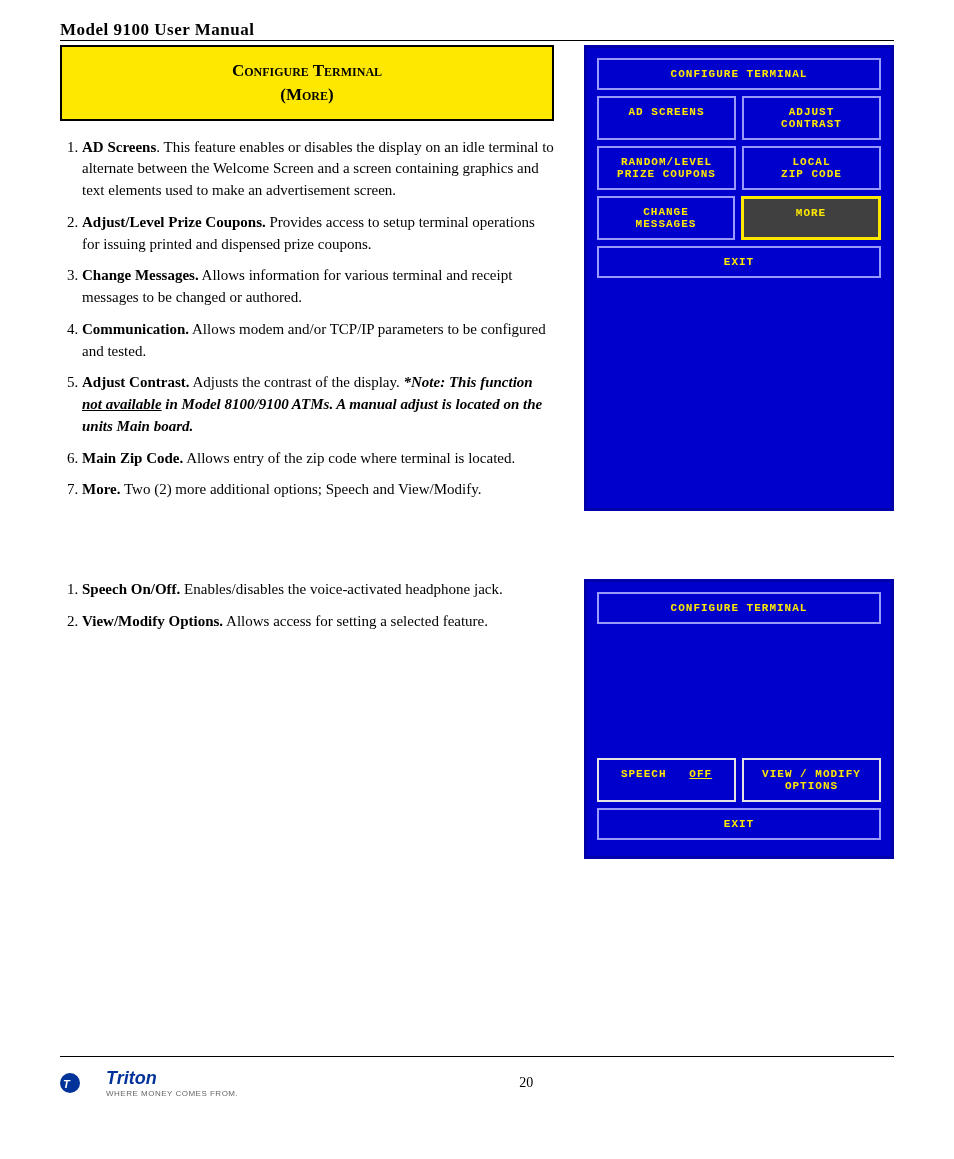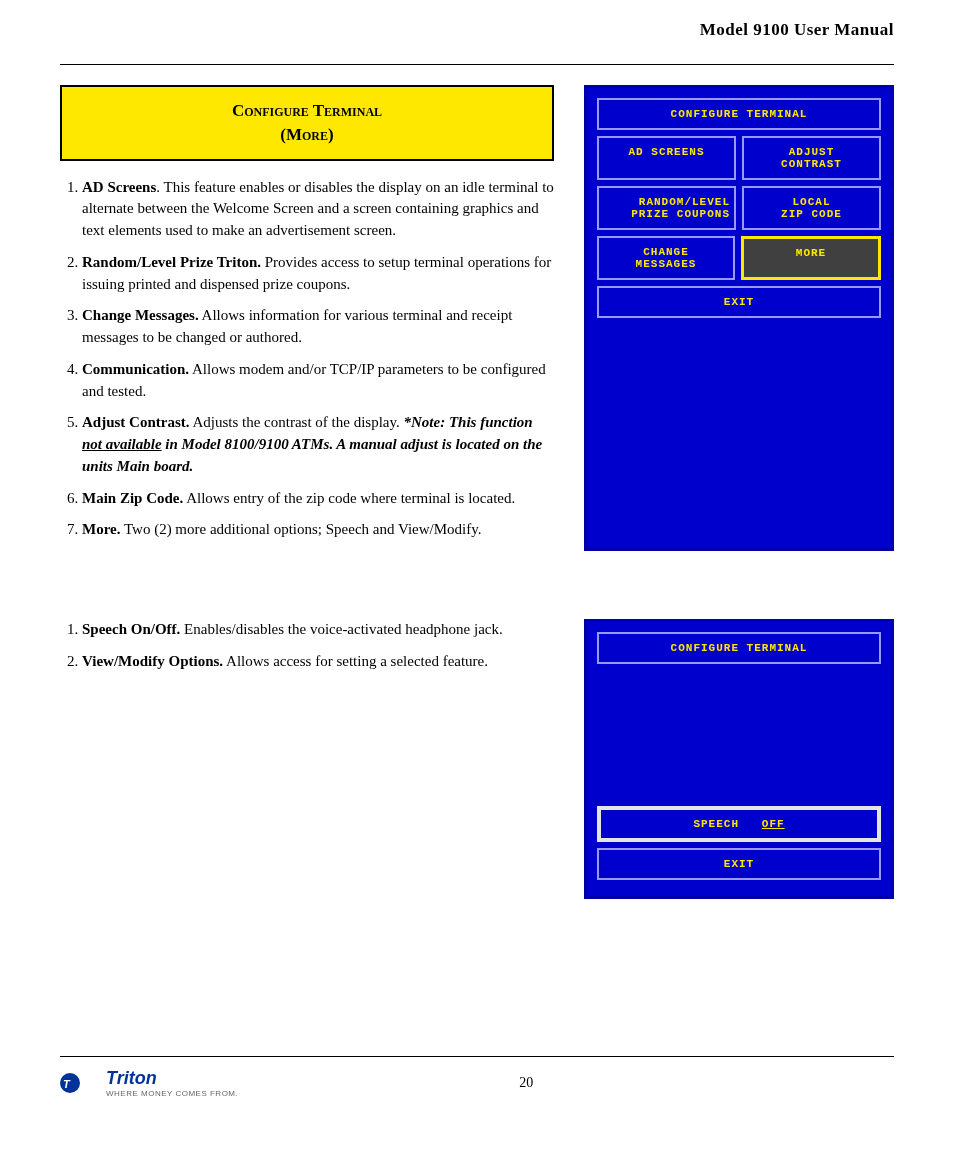--- a/index.html
+++ b/index.html
@@ -16,24 +16,24 @@
     .page-wrapper {
       width: 954px;
       min-height: 1159px;
       padding: 20px 60px 60px 60px;
       display: flex;
       flex-direction: column;
     }
 
     
     .page-header {
-      text-align: right;
-      padding-bottom: 24px;
+      text-align: left;
+      padding-bottom: 0;
       border-bottom: 1.5px solid #000;
-      margin-bottom: 20px;
+      margin-bottom: 4px;
     }
     .page-header-title {
       font-size: 17px;
       font-weight: bold;
       letter-spacing: 0.5px;
     }
 
     
     .content-section {
       display: flex;
@@ -156,21 +156,21 @@
     .speech-off-row {
       display: flex;
       gap: 6px;
       margin-bottom: 6px;
     }
 
     .speech-btn {
       flex: 1;
       background: #0000cc;
       color: #FFE800;
-      border: 4px solid #e5e5e5;
+      border: 2px solid #e5e5e5;
       font-family: "Courier New", monospace;
       font-size: 11px;
       font-weight: bold;
       letter-spacing: 1px;
       text-align: center;
       padding: 8px 4px;
       text-transform: uppercase;
     }
 
     .speech-btn .underline {
@@ -244,21 +244,21 @@
           <span>Configure Terminal</span><br>
           <span>(More)</span>
         </div>
       </div>
 
       <ol class="main-list">
         <li>
           <strong>AD Screens</strong>. This feature enables or disables the display on an idle terminal to alternate between the Welcome Screen and a screen containing graphics and text elements used to make an advertisement screen.
         </li>
         <li>
-          <strong>Random/Level Prize Triton.</strong> Provides access to setup terminal operations for issuing printed and dispensed prize coupons.
+          <strong>Adjust/Level Prize Coupons.</strong> Provides access to setup terminal operations for issuing printed and dispensed prize coupons.
         </li>
         <li>
           <strong>Change Messages.</strong> Allows information for various terminal and receipt messages to be changed or authored.
         </li>
         <li>
           <strong>Communication.</strong> Allows modem and/or TCP/IP parameters to be configured and tested.
         </li>
         <li>
           <strong>Adjust Contrast.</strong> Adjusts the contrast of the display. <span class="italic-bold">*Note: This function <span class="underline-text">not available</span> in Model 8100/9100 ATMs. A manual adjust is located on the units Main board.</span>
         </li>
@@ -274,21 +274,21 @@
     <div class="atm-panel">
       <div class="atm-btn">CONFIGURE TERMINAL</div>
 
       <div class="atm-btn-row">
         <div class="atm-btn">AD SCREENS</div>
         <div class="atm-btn" style="white-space: pre-line;">ADJUST
 CONTRAST</div>
       </div>
 
       <div class="atm-btn-row">
-        <div class="atm-btn" style="white-space: pre-line; text-align: right;">RANDOM/LEVEL
+        <div class="atm-btn" style="white-space: pre-line;">RANDOM/LEVEL
 PRIZE COUPONS</div>
         <div class="atm-btn" style="white-space: pre-line;">LOCAL
 ZIP CODE</div>
       </div>
 
       <div class="atm-btn-row">
         <div class="atm-btn" style="white-space: pre-line;">CHANGE
 MESSAGES</div>
         <div class="atm-btn highlighted">MORE</div>
       </div>
@@ -319,20 +319,22 @@
       <div class="atm-panel-2-top">
         <div class="atm-btn">CONFIGURE TERMINAL</div>
         <div class="atm-spacer"></div>
       </div>
 
       <div class="atm-panel-2-bottom">
         <div class="speech-off-row">
           <div class="speech-btn">
             <span>SPEECH</span>&nbsp;&nbsp;&nbsp;<span class="underline" style="text-decoration:underline;">OFF</span>
           </div>
+          <div class="speech-btn" style="white-space: pre-line;">VIEW / MODIFY
+OPTIONS</div>
         </div>
         <div class="atm-btn">EXIT</div>
       </div>
     </div>
 
   </div>
 
   <div class="page-footer">
     <div class="footer-logo">
 

